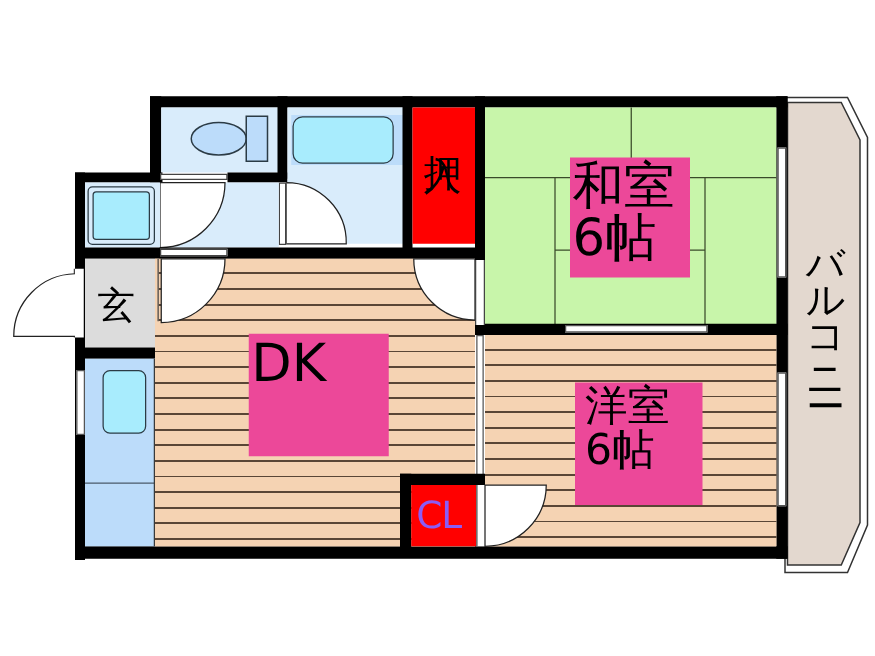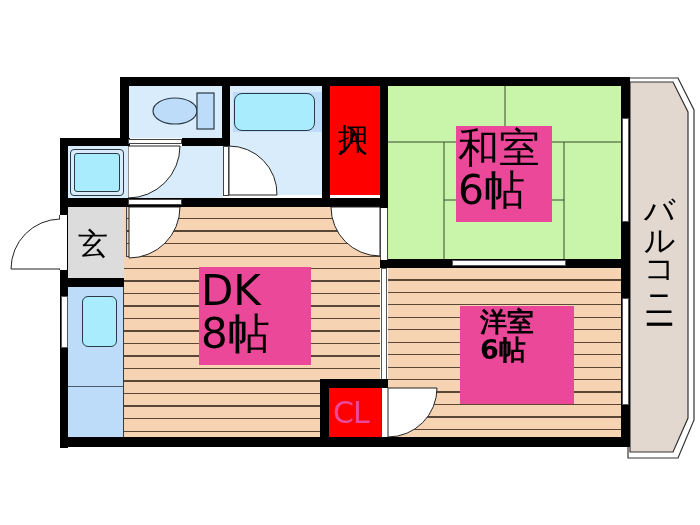--- a/index.html
+++ b/index.html
@@ -120,35 +120,34 @@
 
   <div class="abs wood" style="left:124px;top:207px;width:256px;height:230px;"></div>
 
   <svg width="700" height="525">
     <path d="M129,207 L180,207 A51,51 0 0 1 129,258 Z" fill="#fff" stroke="#222" stroke-width="1"></path>
     <path d="M380,207 L331,207 A49,49 0 0 0 380,256 Z" fill="#fff" stroke="#222" stroke-width="1"></path>
   </svg>
   <div class="abs" style="left:124px;top:207px;width:3px;height:50px;background:#f5d3b3;border-right:1px solid #444;"></div>
   <div class="lblbox" style="left:199px;top:267px;width:94px;height:95px;padding:3px 16px 0 2px;font-size:42px;">
     <div>DK</div>
-    <div>8帖</div>
   </div>
 
   <div class="wall" style="left:380px;top:202px;width:8px;height:6px;"></div>
   <div class="window" style="left:381px;top:268px;width:6px;height:115px;"></div>
   <div class="abs" style="left:380px;top:208px;width:8px;height:52px;background:#fff;border-left:1px solid #444;border-right:1px solid #444;"></div>
 
   <div class="abs wood" style="left:388px;top:268px;width:233px;height:169px;"></div>
-  <div class="lblbox" style="left:460px;top:306px;width:94px;height:96px;padding:2px 0 0 20px;font-size:27px;font-weight:bold;">
+  <div class="lblbox" style="left:460px;top:306px;width:94px;height:96px;padding:2px 0 0 8px;font-size:34px;">
     <div>洋室</div>
     <div>6帖</div>
   </div>
 
   <div class="wall" style="left:320px;top:379px;width:68px;height:9px;"></div>
   <div class="wall" style="left:320px;top:379px;width:9px;height:60px;"></div>
   <div class="abs red" style="left:329px;top:388px;width:52px;height:49px;"></div>
-  <div class="abs" style="left:333px;top:395px;font-size:30px;color:#ec4899;letter-spacing:-1px;">CL</div>
+  <div class="abs" style="left:333px;top:395px;font-size:30px;color:#8b5cf6;letter-spacing:-1px;">CL</div>
   <div class="abs" style="left:381px;top:388px;width:7px;height:49px;background:#fff;border-left:1px solid #444;"></div>
   <svg width="700" height="525">
     <path d="M388,388 L437,388 A49,49 0 0 1 388,437 Z" fill="#fff" stroke="#222" stroke-width="1"></path>
   </svg>
 
 </div>
 
 </body></html>

